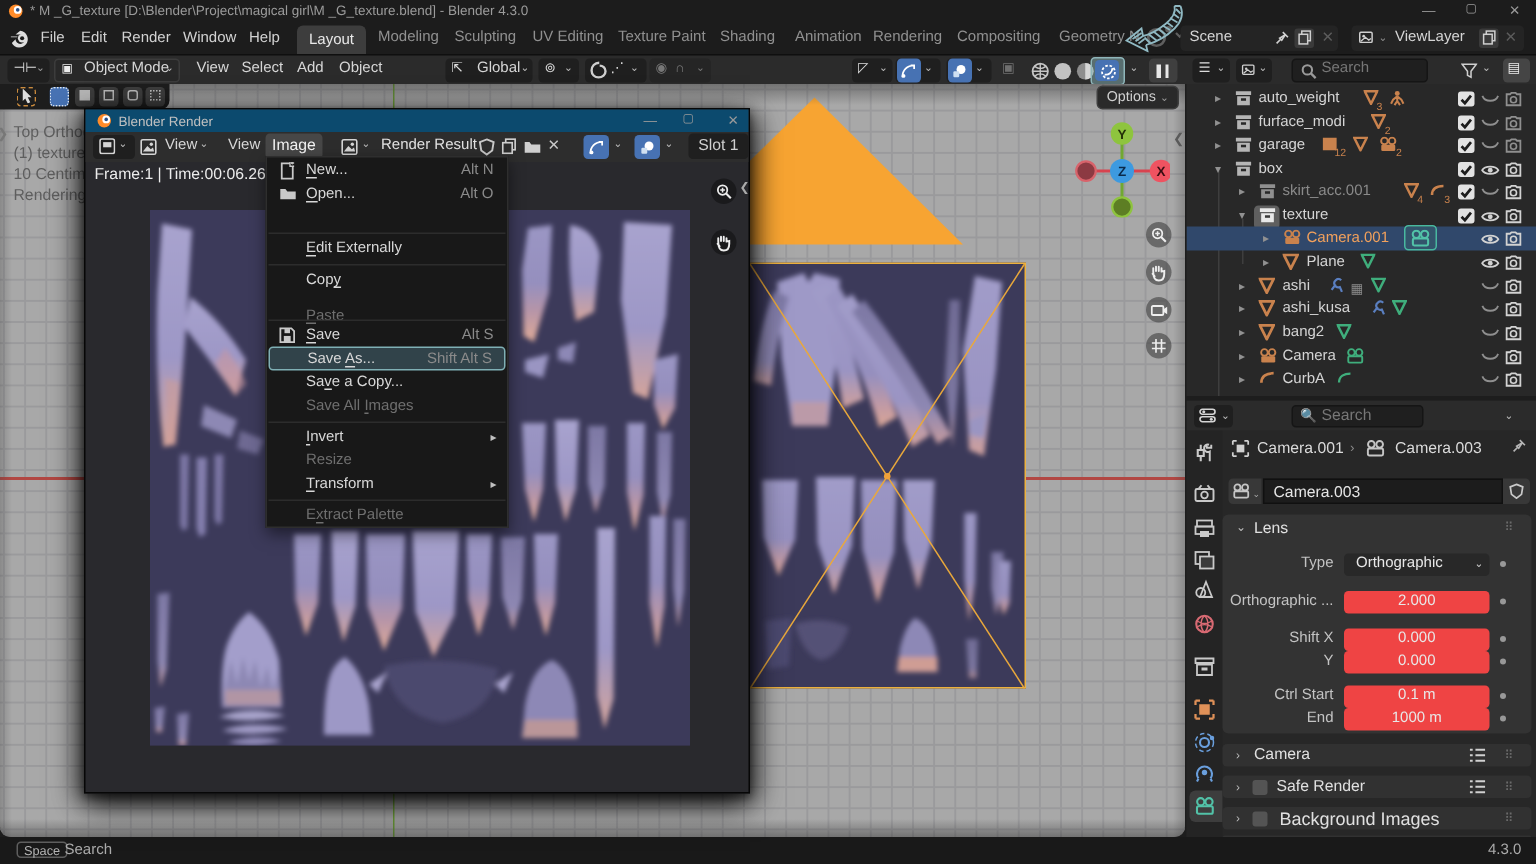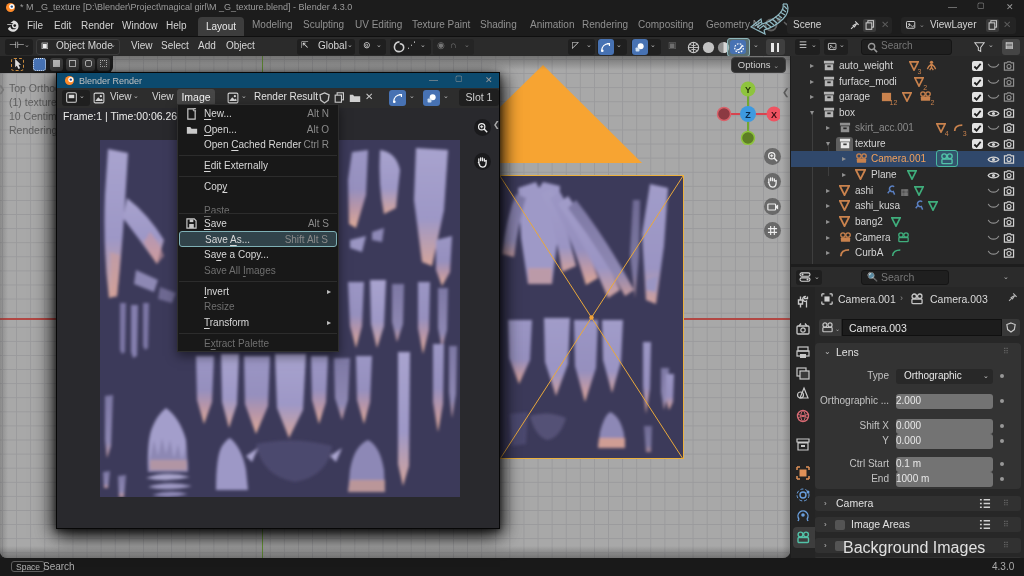--- a/index.html
+++ b/index.html
@@ -40,21 +40,21 @@
 .navb{position:absolute;left:764px;width:17px;height:17px;background:rgba(66,66,66,.62);border-radius:50%;color:#eee;}
 
 #outl{position:absolute;left:791px;top:56px;width:233px;height:208px;background:#282828;overflow:hidden;font-size:10px;color:#cccccc;}
 .orow{position:absolute;left:0;width:233px;height:15.8px;line-height:15.8px;}
 .oarr{position:absolute;color:#919191;font-size:8px;top:0px;}
 .otxt{position:absolute;top:0px;}
 .chk{position:absolute;left:181px;top:2.5px;width:10.5px;height:10.5px;background:#e2e2e2;border-radius:2px;}
 
 #props{position:absolute;left:791px;top:267px;width:233px;height:291px;background:#272727;overflow:hidden;}
 #ptabs{position:absolute;left:0;top:20px;width:24px;height:271px;background:#242424;}
-.pfield{position:absolute;height:14.5px;background:#737373;border-radius:3px;color:#e8e8e8;font-size:10px;text-align:left;line-height:14.5px;}
+.pfield{position:absolute;height:14.5px;background:#ef4444;border-radius:3px;color:#e8e8e8;font-size:10px;text-align:center;line-height:14.5px;}
 .plabel{position:absolute;color:#c3c3c3;font-size:10px;text-align:right;height:14.5px;line-height:14.5px;}
 .phead{position:absolute;left:24px;width:206px;height:15px;background:#313131;border-radius:3px;color:#dcdcdc;font-size:10.5px;line-height:15px;}
 .pdot{position:absolute;left:209px;width:4px;height:4px;background:#989898;border-radius:50%;}
 
 #status{position:absolute;left:0;top:558px;width:1024px;height:18px;background:#191919;color:#ababab;font-size:10px;}
 
 #rwin{position:absolute;left:56px;top:72px;width:444px;height:457px;background:#29292d;border:1px solid #070707;box-shadow:0 8px 20px rgba(0,0,0,.65), 0 2px 6px rgba(0,0,0,.5), -6px 4px 14px rgba(0,0,0,.38), 6px 4px 14px rgba(0,0,0,.38);}
 #rtitle{position:absolute;left:0;top:0;width:100%;height:15px;background:#0c4a6e;color:#c0c0c0;font-size:9px;}
 #rheader{position:absolute;left:0;top:15px;width:100%;height:20px;background:#2d2d2d;}
 #rimg{position:absolute;left:43px;top:67px;width:360px;height:357px;background:#3c3a5a;}
@@ -782,29 +782,29 @@
       <div class="phead" style="top:229px"></div>
       <span style="position:absolute;left:33px;top:232px;color:#bbb;font-size:8px">›</span>
       <span style="position:absolute;left:45px;top:230px;color:#e0e0e0;font-size:10.5px">Camera</span>
       <svg style="position:absolute;left:188px;top:231px" width="12" height="11" viewBox="0 0 13 12">
         <path d="M1 2 L3 2 M5 2 L12 2 M1 6 L3 6 M5 6 L12 6 M1 10 L3 10 M5 10 L12 10" stroke="#d0d0d0" stroke-width="1.6"></path>
       </svg>
       <span style="position:absolute;left:212px;top:232px;color:#6a6a6a;font-size:8px;letter-spacing:1px">⠿</span>
       <div class="phead" style="top:250px"></div>
       <span style="position:absolute;left:33px;top:253px;color:#bbb;font-size:8px">›</span>
       <span style="position:absolute;left:44px;top:252.5px;width:10px;height:10px;background:#545454;border-radius:2px"></span>
-      <span style="position:absolute;left:60px;top:251px;color:#e0e0e0;font-size:10.5px">Image Areas</span>
+      <span style="position:absolute;left:60px;top:251px;color:#e0e0e0;font-size:10.5px">Safe Render</span>
       <svg style="position:absolute;left:188px;top:252px" width="12" height="11" viewBox="0 0 13 12">
         <path d="M1 2 L3 2 M5 2 L12 2 M1 6 L3 6 M5 6 L12 6 M1 10 L3 10 M5 10 L12 10" stroke="#d0d0d0" stroke-width="1.6"></path>
       </svg>
       <span style="position:absolute;left:212px;top:253px;color:#6a6a6a;font-size:8px;letter-spacing:1px">⠿</span>
       <div class="phead" style="top:271px"></div>
       <span style="position:absolute;left:33px;top:274px;color:#bbb;font-size:8px">›</span>
       <span style="position:absolute;left:44px;top:273.5px;width:10px;height:10px;background:#545454;border-radius:2px"></span>
-      <span style="position:absolute;left:52px;top:272px;color:#e0e0e0;font-size:16px">Background Images</span>
+      <span style="position:absolute;left:62px;top:272px;color:#e0e0e0;font-size:12px">Background Images</span>
       <span style="position:absolute;left:212px;top:274px;color:#6a6a6a;font-size:8px;letter-spacing:1px">⠿</span>
       <div class="phead" style="top:290px;height:3px"></div>
     </div>
 
 <div id="status">
   <span class="abs" style="left:11px;top:3px;border:1px solid #5e5e5e;border-radius:3px;padding:0 4px;font-size:8.5px;height:11px;line-height:11px;color:#b4b4b4">Space</span>
   <span class="abs" style="left:43px;top:2.5px">Search</span>
   <span class="abs" style="left:992px;top:2.5px">4.3.0</span>
 </div>
 
@@ -977,24 +977,20 @@
         <span class="lbl"><u>N</u>ew...</span>
         <span class="sc">Alt N</span>
       </div>
       <div class="mi" style="top:16.5px">
         <span style="position:absolute;left:7px;top:2px"><svg width="12" height="10" viewBox="0 0 14 11">
             <path d="M1 2 L5 2 L6.5 4 L13 4 L13 10 L1 10 Z" fill="#c9c9c9"></path>
           </svg></span>
         <span class="lbl"><u>O</u>pen...</span>
         <span class="sc">Alt O</span>
       </div>
-      <div class="mi" style="top:32px">
-        <span class="lbl">Open <u>C</u>ached Render</span>
-        <span class="sc">Ctrl R</span>
-      </div>
       <div class="msep" style="top:50px"></div>
       <div class="mi" style="top:53px">
         <span class="lbl"><u>E</u>dit Externally</span>
       </div>
       <div class="msep" style="top:71px"></div>
       <div class="mi" style="top:74px">
         <span class="lbl">Cop<u>y</u></span>
       </div>
       <div class="mi dis" style="top:98px">
         <span class="lbl"><u>P</u>aste</span>

